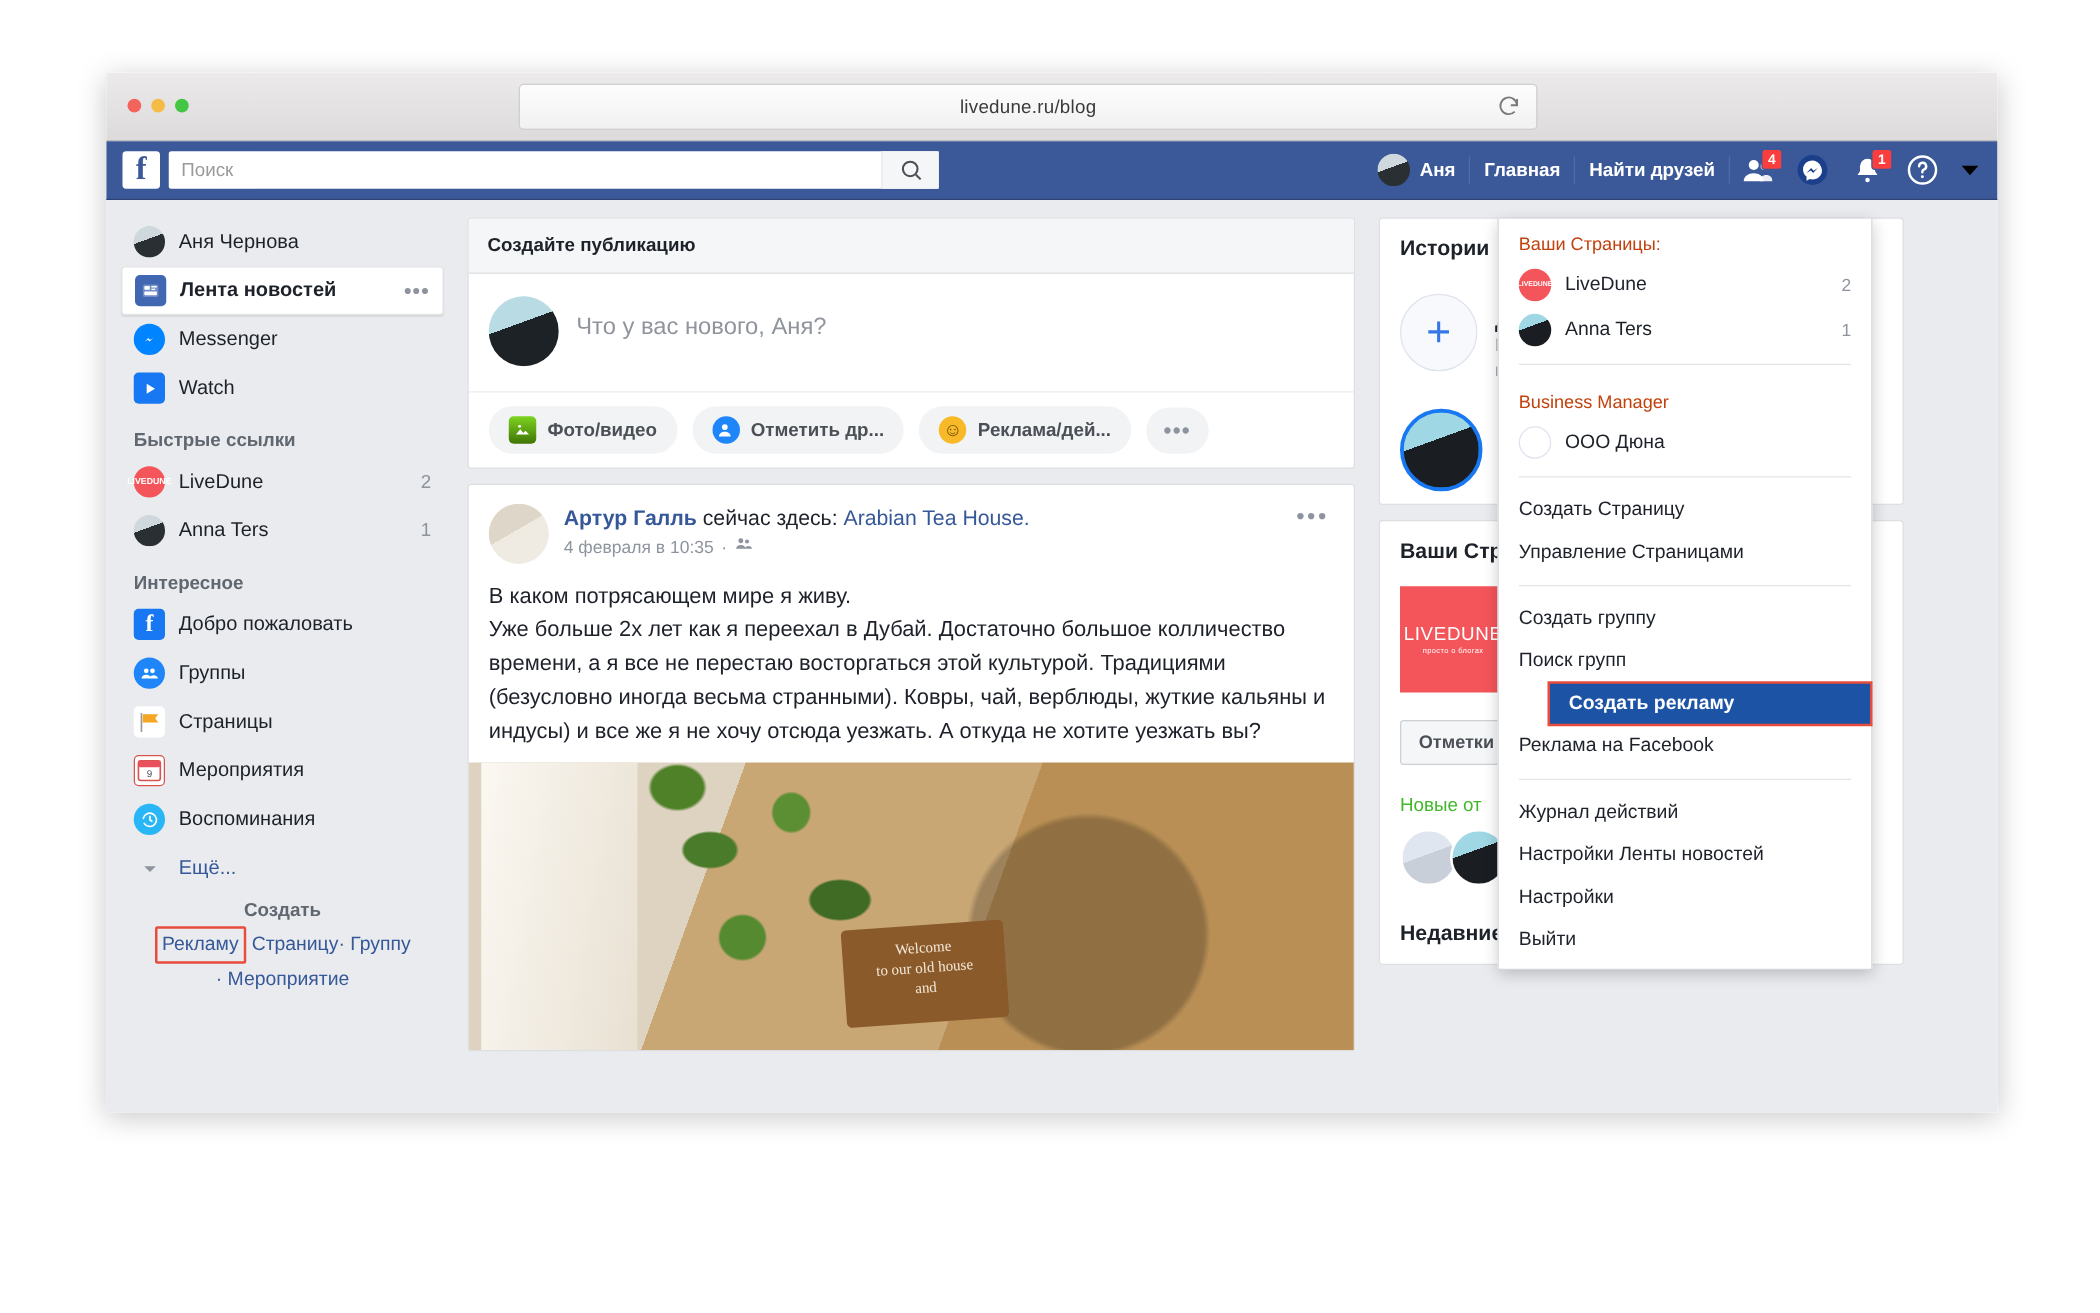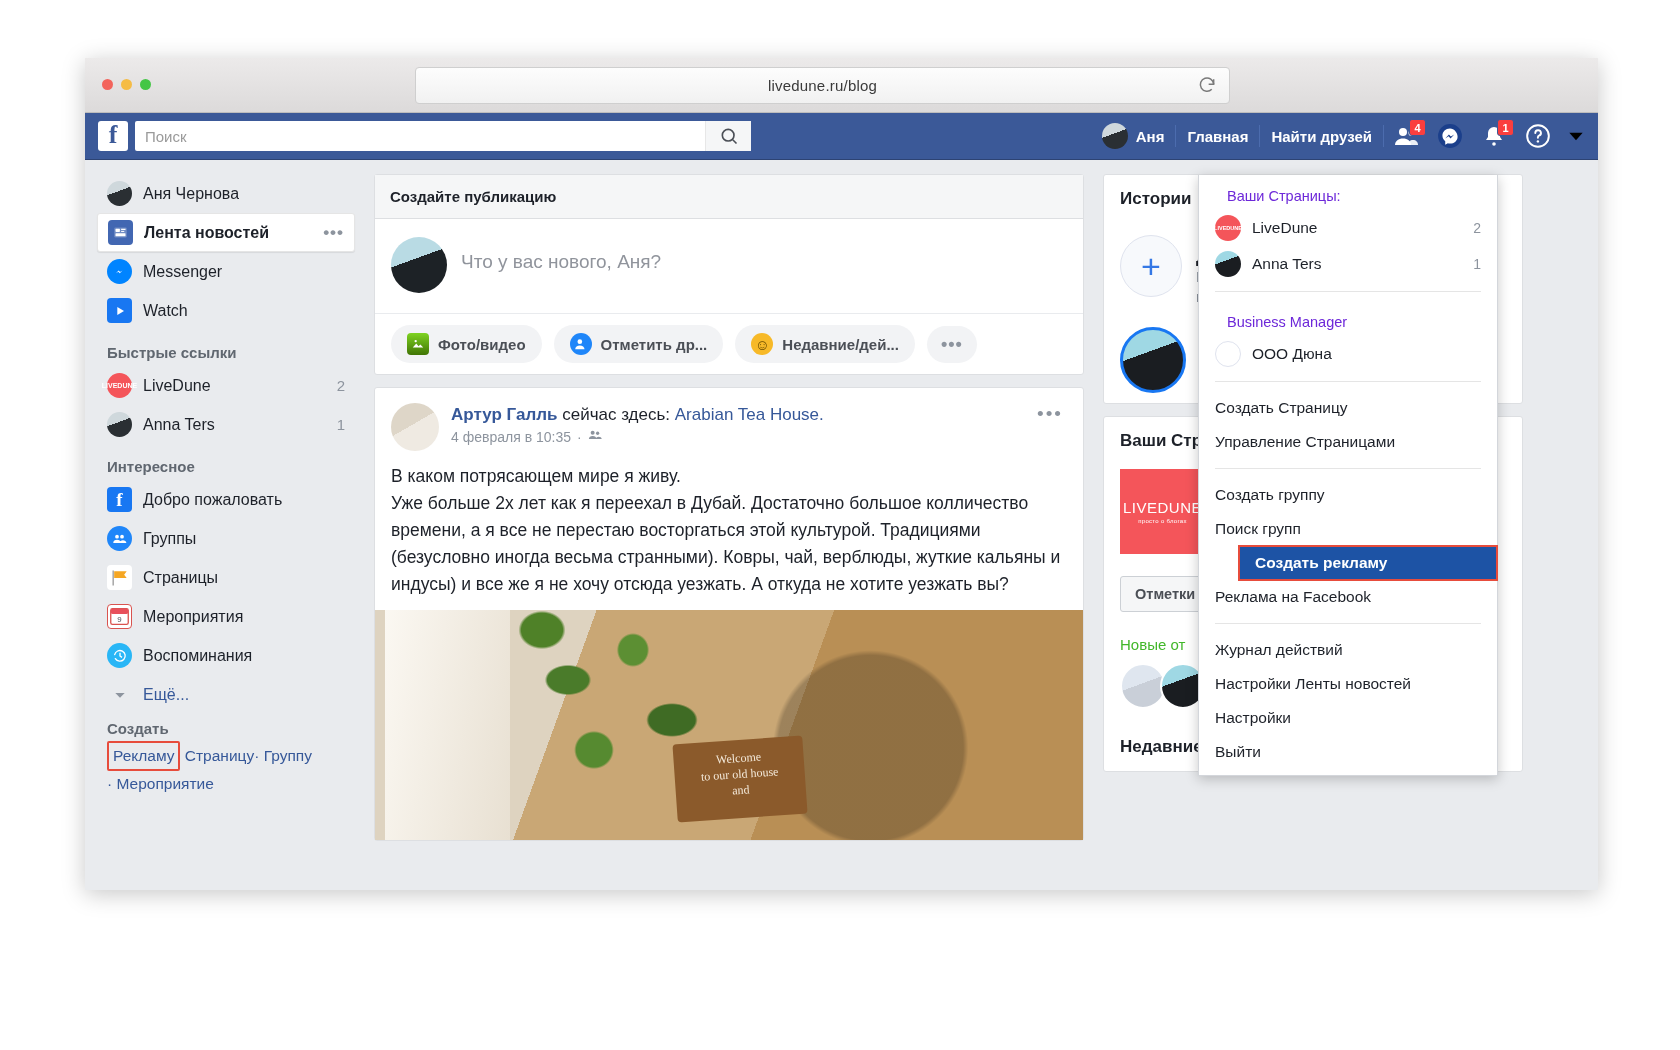--- a/index.html
+++ b/index.html
@@ -110,21 +110,21 @@
   .ic.feed{ background:#4267b2; }
   .ic.msgr{ background:#0084ff; }
   .ic.watch{ background:#1877f2; }
   .ic.livedune{ background:#f4555a; font-size:7px; font-weight:bold; }
   .ic.fb{ background:#1877f2; font-family:"Liberation Serif",serif; font-weight:bold; font-size:19px; }
   .ic.groups{ background:#1f86f9; }
   .ic.pages{ background:#fff; color:#f5a623; font-size:19px; }
   .ic.events{ background:#fff; border:1px solid #d9534f; }
   .ic.memories{ background:#29b6f6; }
   .ic.more{ background:transparent; color:#8d949e; }
-  #createblock{ padding:6px 10px 0 10px; }
+  #createblock{ padding:6px 10px 0 10px;text-align:center; }
   #createblock .ttl{ font-size:15px; font-weight:bold; color:#606770; padding-bottom:4px; }
   #createlinks{ font-size:15.5px; color:#365899; line-height:26px; }
   #createlinks a{ color:#365899; text-decoration:none;margin-top:23px; }
   #createlinks .hl{
     border:2px solid #e74c3c; padding:0px 4px; border-radius:2px; display:inline-block;
   }
   
   #center { width:710px; padding-top:14px; }
   .card{ background:#fff; border:1px solid #dddfe2; border-radius:3px; margin-bottom:12px; }
   .card-head{
@@ -223,21 +223,21 @@
   .mini-avs i.a{ background:linear-gradient(160deg,#dfe6ef 0 45%,#c9cfd8 45% 100%); }
   .mini-avs i.b{ background:linear-gradient(160deg,#9fd8e4 0 38%,#1a1d21 38% 100%); }
   .rfoot{ font-size:17px; font-weight:bold; color:#1d2129; padding:14px 16px; }
   
   #dropdown{
     position:absolute; left:1113px; top:117px; width:300px;
     background:#fff; border:1px solid #d3d6db; border-top:none;
     box-shadow:0 3px 12px rgba(0,0,0,.22); z-index:40;
     padding-bottom:6px;
   }
-  .dd-head{ font-size:14.5px; color:#6d28d9; padding:13px 16px 6px 28px; }
+  .dd-head{ font-size:14.5px; color:#c2410c; padding:13px 16px 6px 16px; }
   .dd-page{ display:flex; align-items:center; gap:11px; padding:5px 16px; font-size:15.5px; color:#1d2129; }
   .dd-page .cnt{ margin-left:auto; color:#8d949e; font-size:14px; }
   .dd-av{ width:26px; height:26px; border-radius:50%; flex:0 0 26px; }
   .dd-av.ld{ background:#f4555a; color:#fff; font-size:5.5px; display:flex;
              align-items:center; justify-content:center; font-weight:bold; }
   .dd-av.at{ background:linear-gradient(160deg,#9fd8e4 0 38%,#1a1d21 38% 100%); }
   .dd-av.bm{ background:#fff; border:1px solid #dfe3ee; }
   .dd-sep{ height:1px; background:#e5e5e5; margin:9px 16px; }
   .dd-item{ font-size:15.5px; color:#1d2129; padding:8px 16px; }
   .dd-item.sel{
@@ -472,21 +472,21 @@
             <span class="gi tag">
               <svg viewBox="0 0 24 24" width="14" height="14" fill="#fff">
                   <circle cx="10" cy="8" r="4"></circle>
                   <path d="M2 21c0-4 3.6-6.5 8-6.5s8 2.5 8 6.5z"></path>
                 </svg>
             </span>
             <span>Отметить др...</span>
           </div>
           <div class="cbtn">
             <span class="gi feel">☺</span>
-            <span>Недавние/дей...</span>
+            <span>Реклама/дей...</span>
           </div>
           <div class="cbtn more">•••</div>
         </div>
       </div>
 
       <div class="card">
         <div class="post-head">
           <span class="av"></span>
           <div>
             <div class="post-author">

